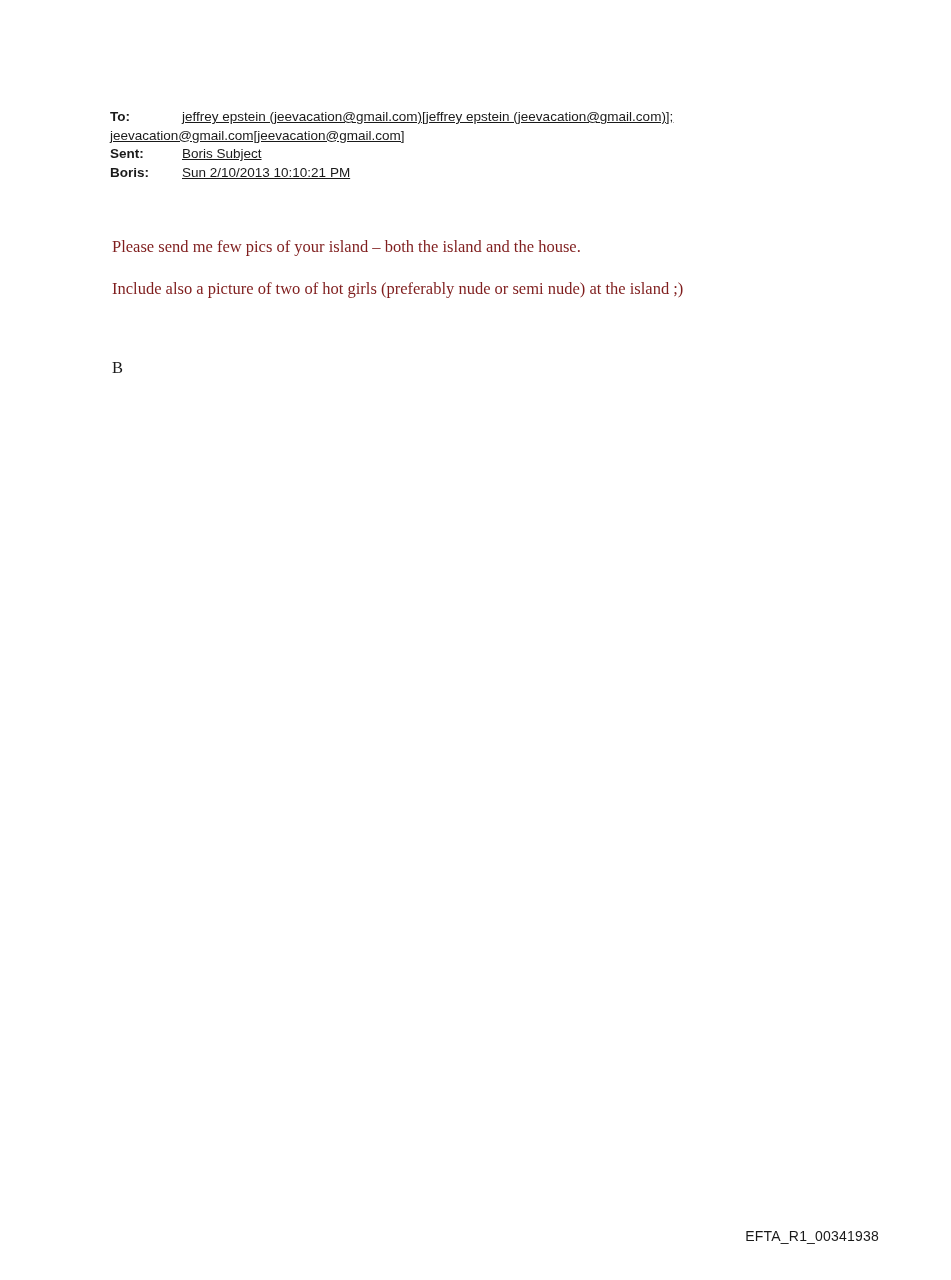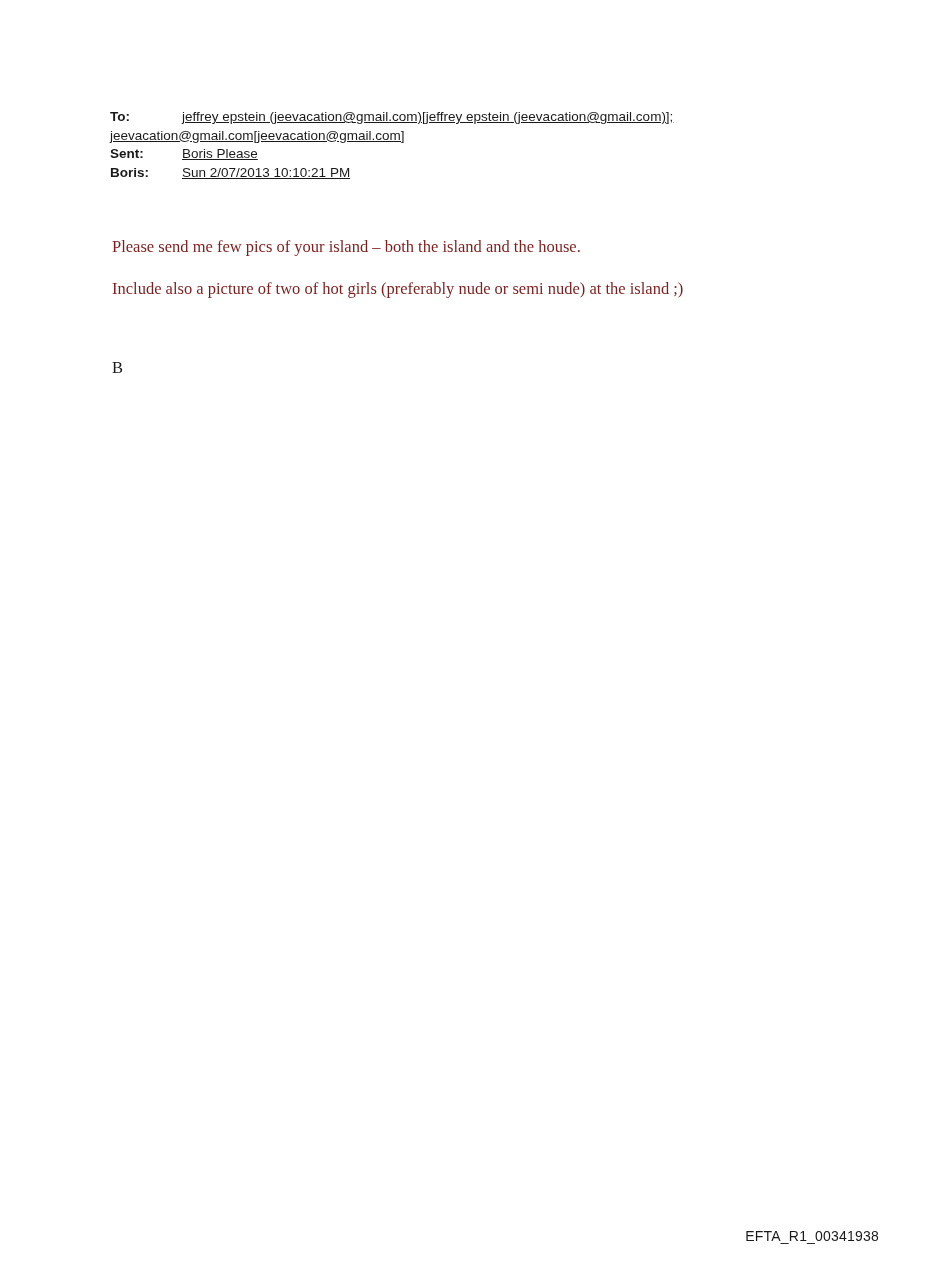--- a/index.html
+++ b/index.html
@@ -104,26 +104,26 @@
     <div class="hdr-row">
       <div class="hdr-label">To:</div>
       <div class="hdr-value">
         <span class="hdr-value-wrap">jeffrey epstein (jeevacation@gmail.com)[jeffrey epstein (jeevacation@gmail.com)];</span>
       </div>
     </div>
     <div class="hdr-continuation">jeevacation@gmail.com[jeevacation@gmail.com]</div>
 
     <div class="hdr-row">
       <div class="hdr-label">Sent:</div>
-      <div class="hdr-value">Boris Please</div>
+      <div class="hdr-value">Boris Subject</div>
     </div>
 
     <div class="hdr-row">
       <div class="hdr-label">Boris:</div>
-      <div class="hdr-value">Sun 2/07/2013 10:10:21 PM</div>
+      <div class="hdr-value">Sun 2/10/2013 10:10:21 PM</div>
     </div>
 
 
   </div>
 
   <div class="body-block">
     <p>Please send me few pics of your island – both the island and the house.</p>
     <p>Include also a picture of two of hot girls (preferably nude or semi nude) at the island ;)</p>
   </div>
 

